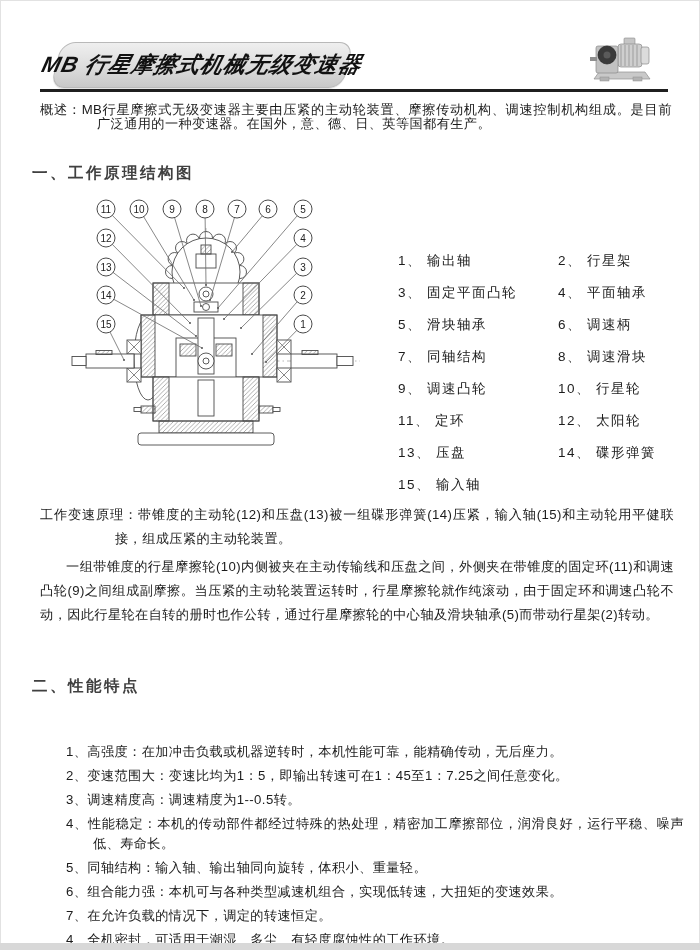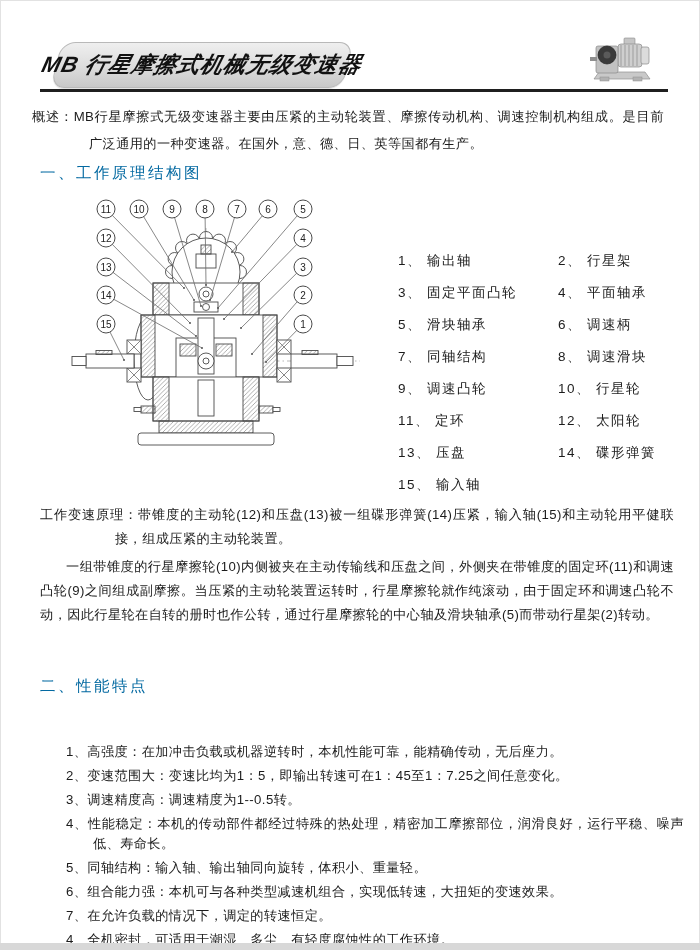--- a/index.html
+++ b/index.html
@@ -27,22 +27,22 @@
     font-size:22px; font-weight:bold; font-style:italic;
     letter-spacing:1px; color:#111; white-space:nowrap;
   }
   #header-rule {
     position:absolute; left:40px; top:89px; width:628px; height:3px;
     background:#1f1f1f;
   }
   #machine-photo { position:absolute; left:590px; top:33px; width:64px; height:54px; }
   
   .body-text { font-size:13.2px; line-height:24px; letter-spacing:0.4px; text-align:justify; }
-  #overview { position:absolute; left:32px; top:103px; width:632px; line-height:27px; padding-left:57px; text-indent:-57px; }
-  .h-section { position:absolute; left:40px; font-size:15.5px; font-weight:normal; letter-spacing:2.5px; color:#0369a1; }
+  #overview { position:absolute; left:40px; top:103px; width:632px; line-height:14px; padding-left:57px; text-indent:-57px; }
+  .h-section { position:absolute; left:32px; font-size:15.5px; font-weight:bold; letter-spacing:2.5px; color:#404040; }
   #heading-1 { top:163px; }
   #heading-2 { top:676px; }
   
   #diagram { position:absolute; left:56px; top:188px; width:332px; height:272px; }
   #diagram svg { width:100%; height:100%; }
   .draw { stroke:#4a4a4a; stroke-width:0.9; fill:#ffffff; }
   .hatchfill { stroke:#4a4a4a; stroke-width:0.9; fill:url(#hatch); }
   .leader { stroke:#6a6a6a; stroke-width:0.8; fill:none; }
   .callout-c { stroke:#4a4a4a; stroke-width:1; fill:#ffffff; }
   .callout-t { font-size:10px; fill:#222; text-anchor:middle; font-family:"Liberation Sans","DejaVu Sans",sans-serif; }

